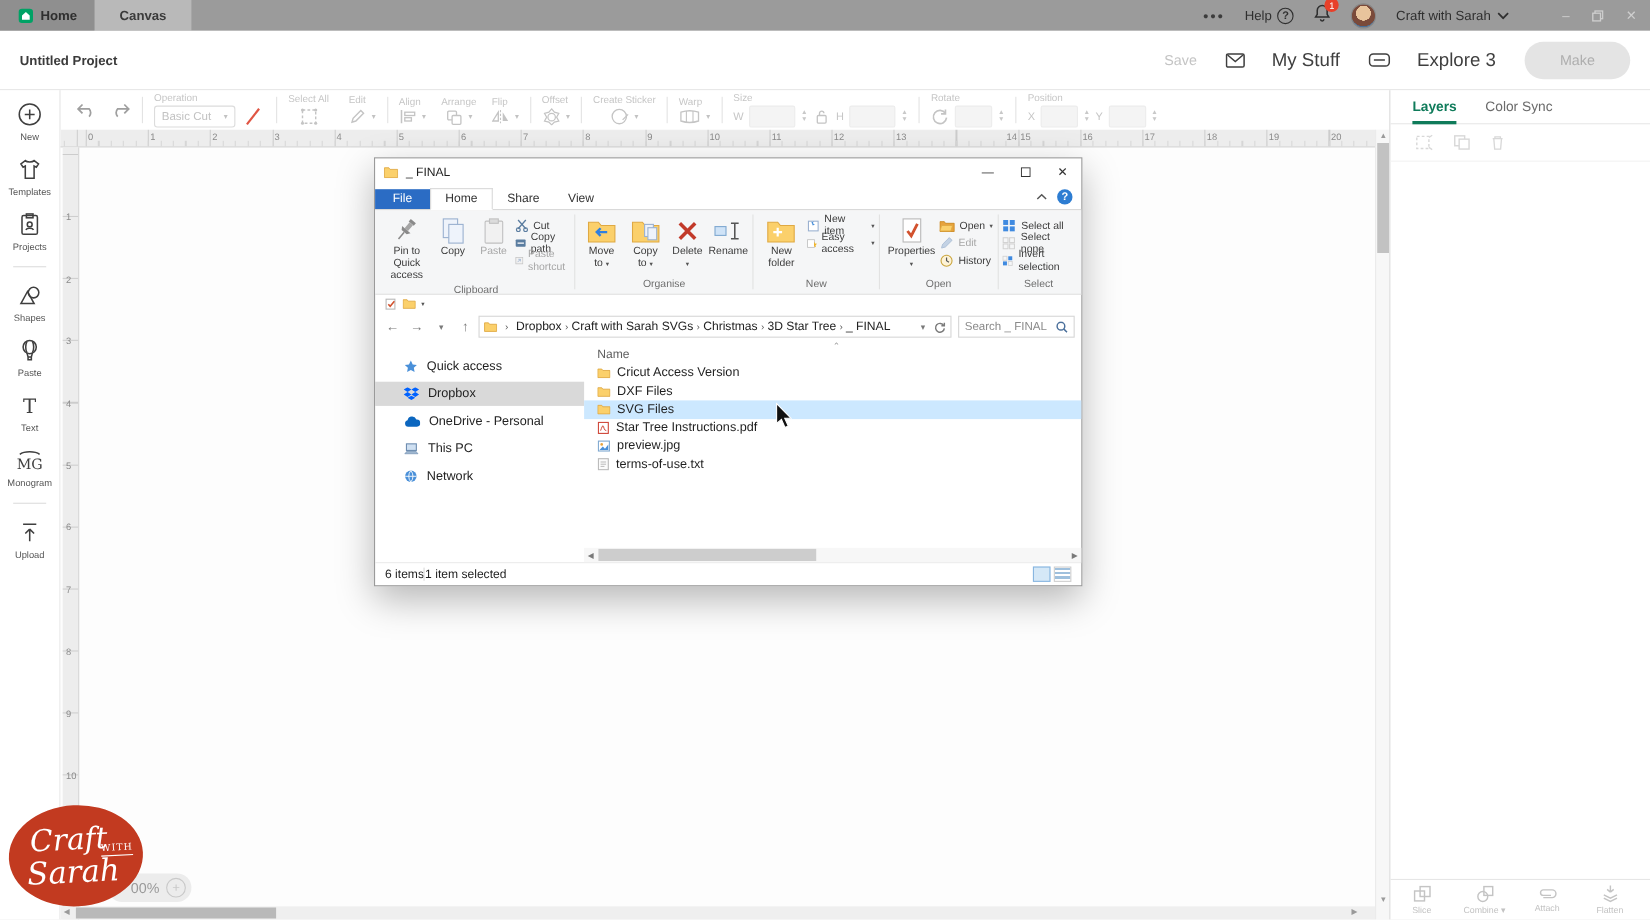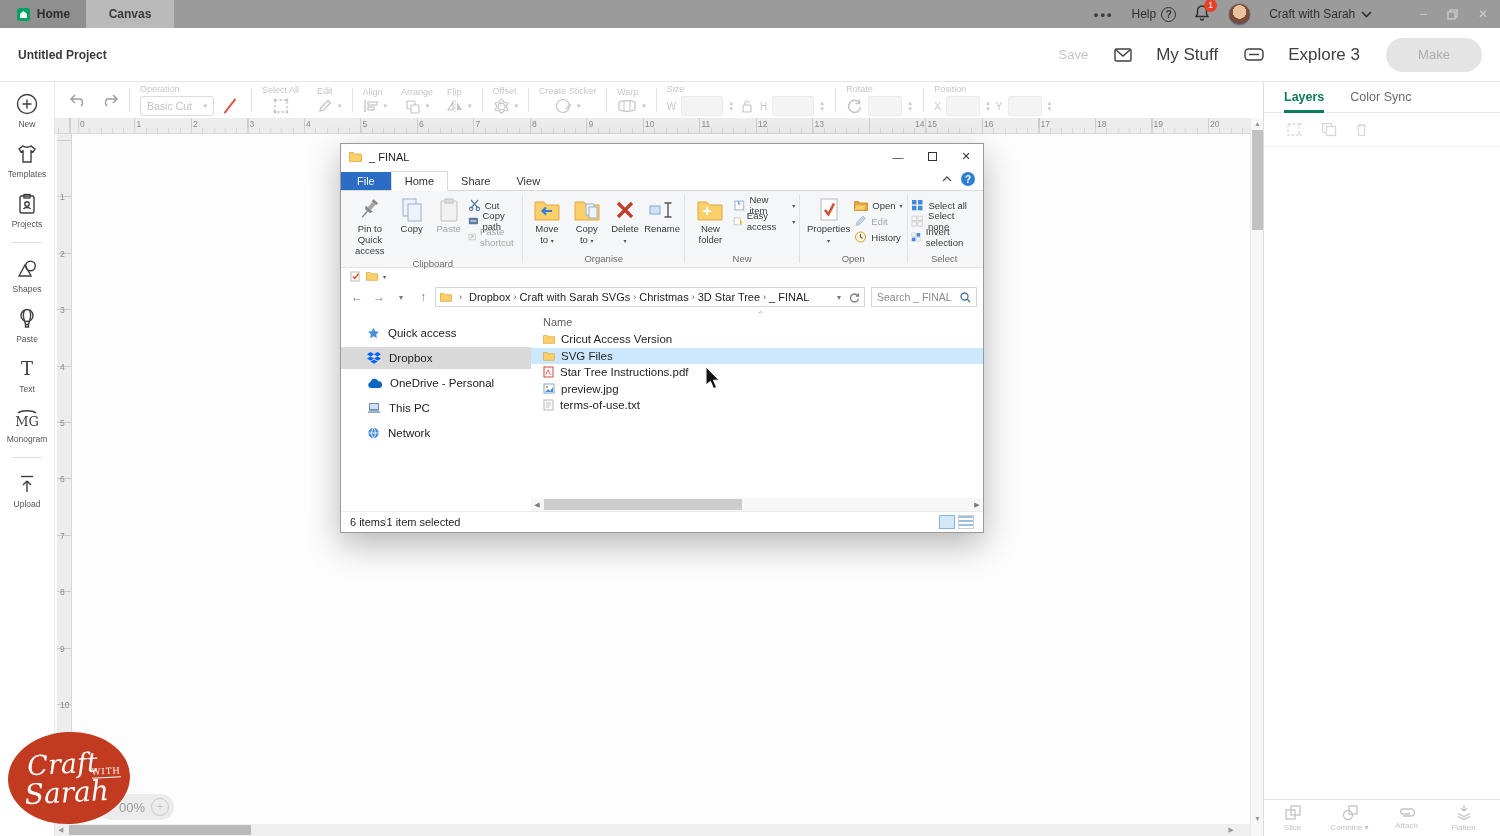--- a/index.html
+++ b/index.html
@@ -809,20 +809,26 @@
       <div class="x-listcol">
         <span class="x-sort">⌃</span>
         <div class="x-colhdr">Name</div>
         <div id="xRows">
             <div class="x-row">
               <svg width="12" height="10" viewBox="0 0 12 10">
                 <path d="M.5 1.5 h3.6 l.9 1.3 h6.5 v6.5 h-11 z" fill="#fbd06b" stroke="#dfa943" stroke-width="0.8"></path>
               </svg>
               <span>Cricut Access Version</span>
             </div>
+            <div class="x-row">
+              <svg width="12" height="10" viewBox="0 0 12 10">
+                <path d="M.5 1.5 h3.6 l.9 1.3 h6.5 v6.5 h-11 z" fill="#fbd06b" stroke="#dfa943" stroke-width="0.8"></path>
+              </svg>
+              <span>DXF Files</span>
+            </div>
             <div class="x-row sel">
               <svg width="12" height="10" viewBox="0 0 12 10">
                 <path d="M.5 1.5 h3.6 l.9 1.3 h6.5 v6.5 h-11 z" fill="#fbd06b" stroke="#dfa943" stroke-width="0.8"></path>
               </svg>
               <span>SVG Files</span>
             </div>
             <div class="x-row">
               <svg width="11" height="12" viewBox="0 0 11 12">
                 <rect x="1" y="1" width="9" height="10" fill="#fff" stroke="#cf4436"></rect>
                 <path d="M3 8.5 c1 -3 1.8 -4.5 2.2 -4.5 c.9 0 .4 4.5 3 4.5" stroke="#cf4436" stroke-width="0.9" fill="none"></path>

